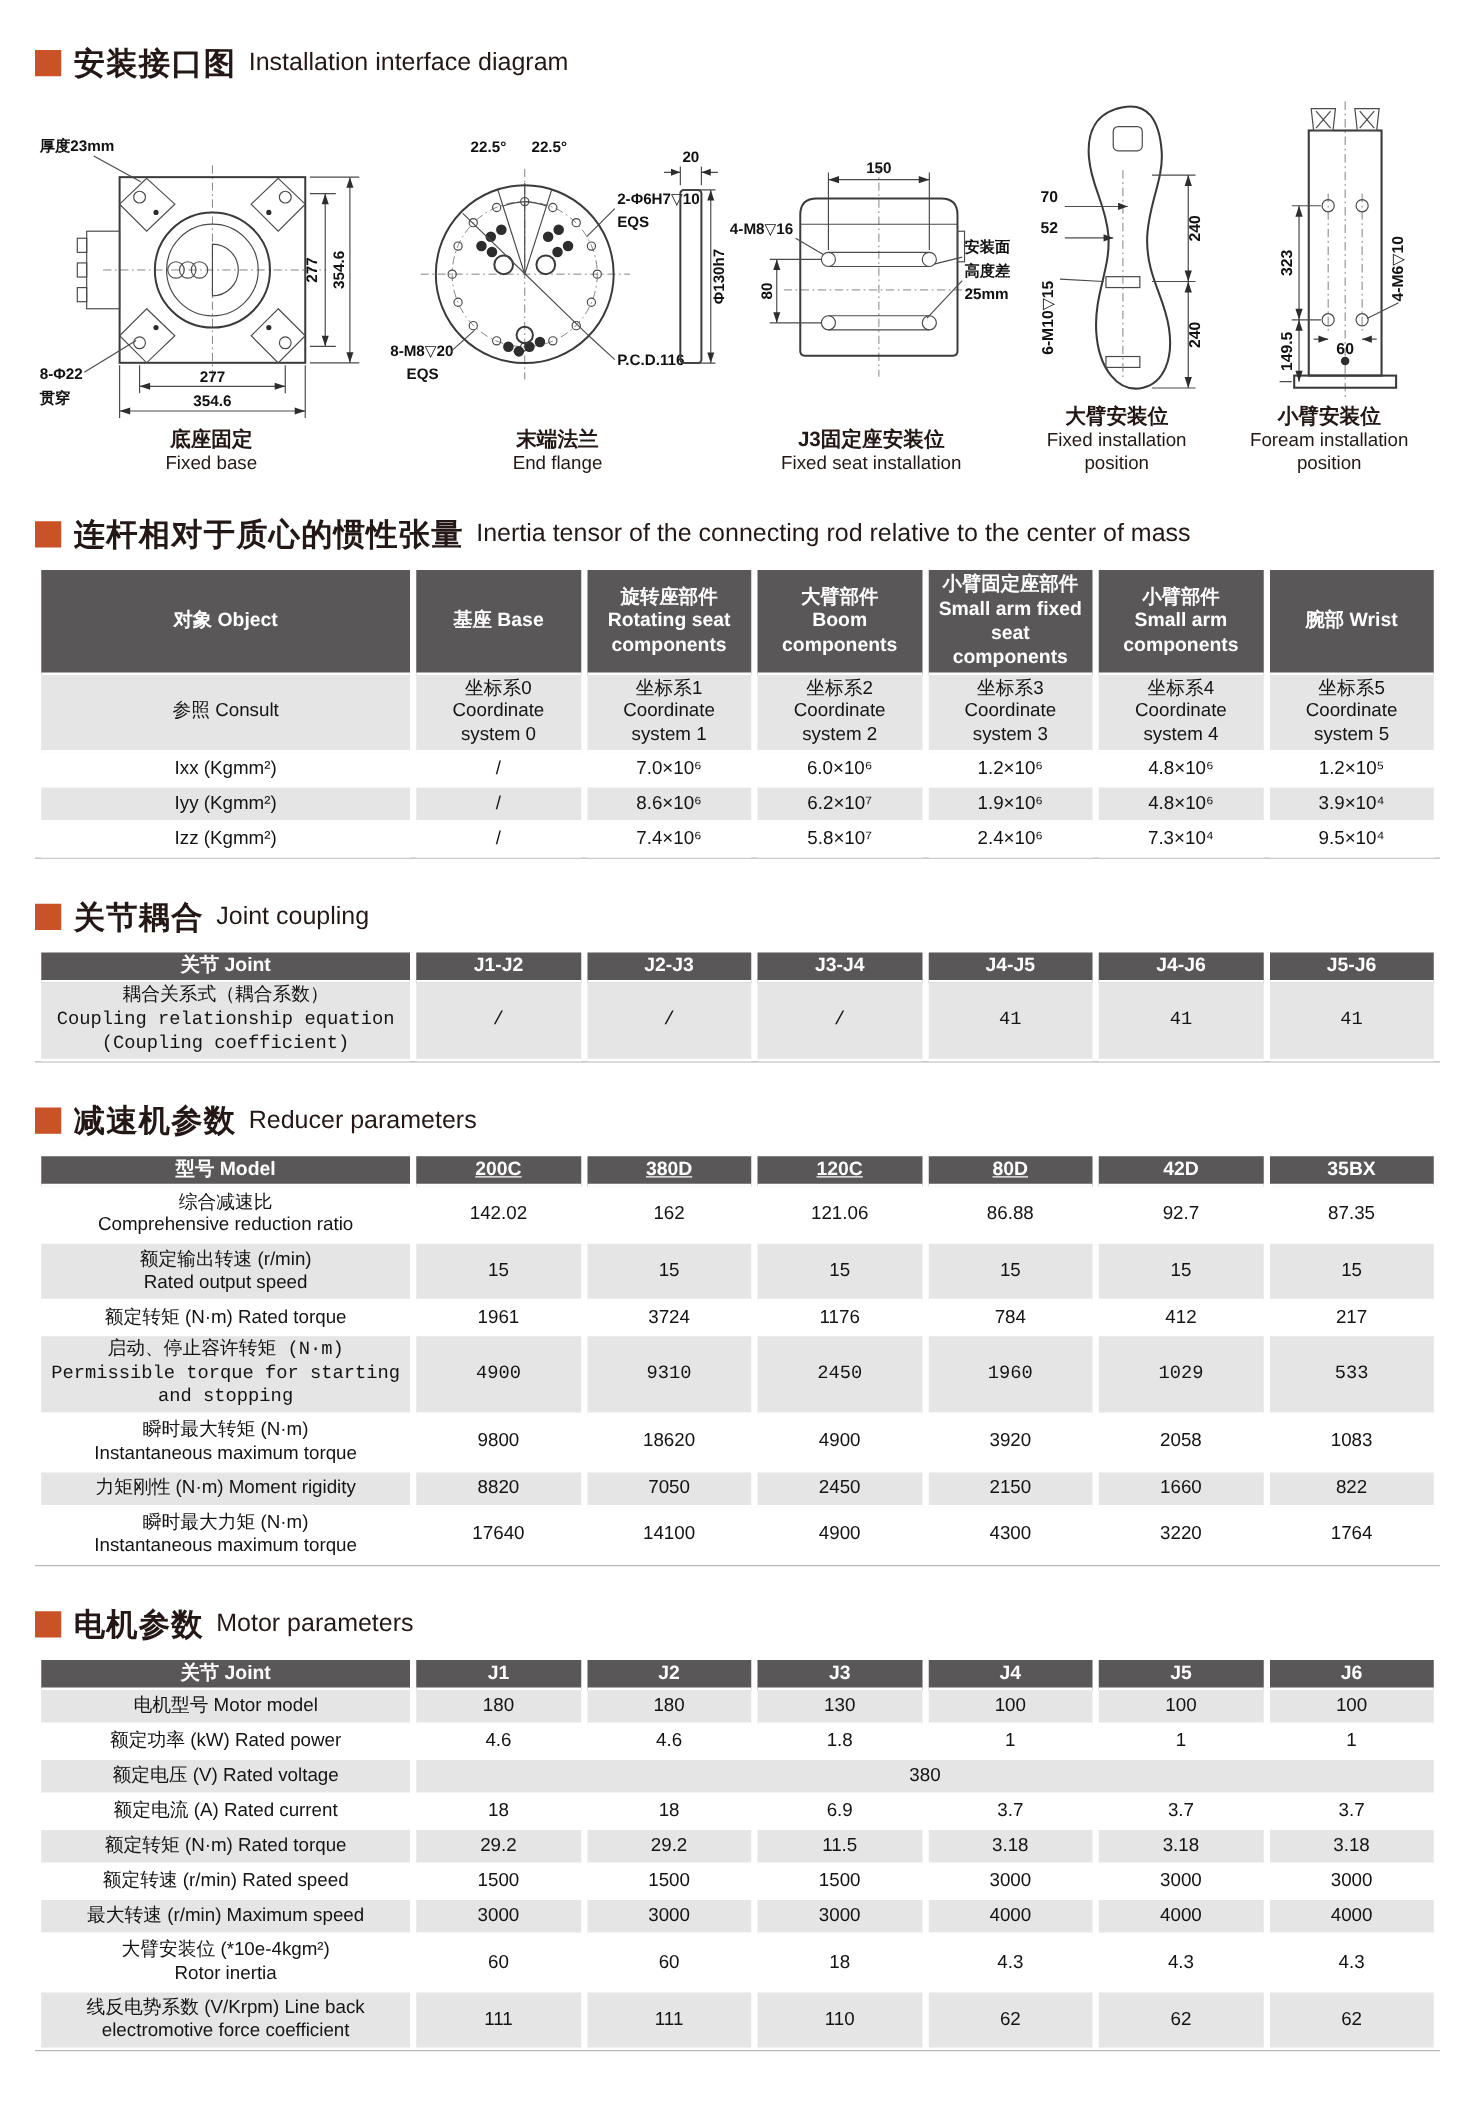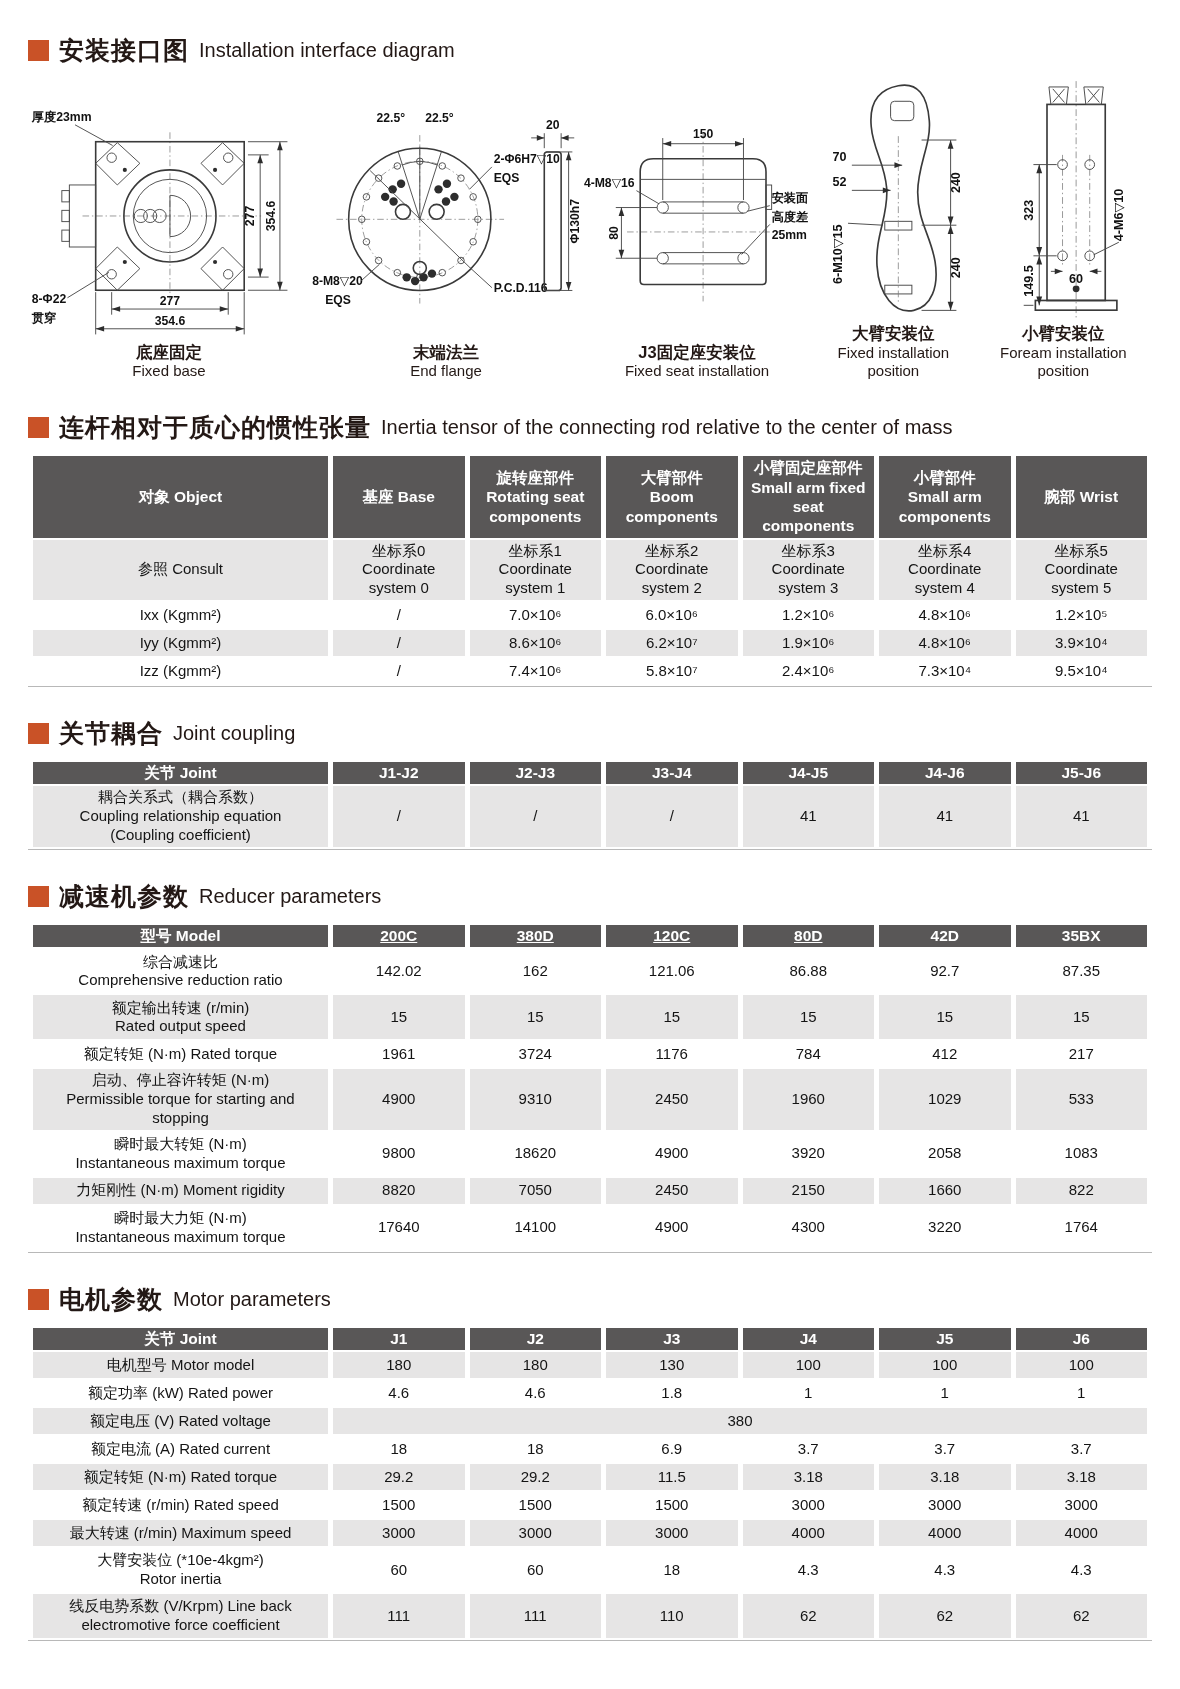--- a/index.html
+++ b/index.html
@@ -38,21 +38,21 @@
   .tbl th, .tbl td { padding: 2px 4px; text-align: center; vertical-align: middle; border-bottom: 2px solid #ffffff; }
   .tbl th { background: #595757; color: #ffffff; font-weight: bold; font-size: 15.5px; line-height: 1.2; }
   .tbl td { font-size: 15px; color: #141414; line-height: 1.25; }
   tr.gray  td { background: #e6e5e5; }
   tr.white td { background: #ffffff; }
   .tbl .zh, .tbl .en { display: block; line-height: 1.25; }
   tr.hh  { height: 17px; }
   tr.hih { height: 62px; }
   tr.h1  { height: 28px; }
   tr.h2  { height: 46px; }
-  tr.h3  { height: 62px; }
+  tr.h3  { height: 62px; font-family: Liberation Mono, monospace; }
   th.u span, th.u { text-decoration: underline; }
   .sec { margin-bottom: 30px; }
 </style>
 </head>
 <body>
 
 <div class="page">
 
   <div class="sec">
     <div class="sec-head">

